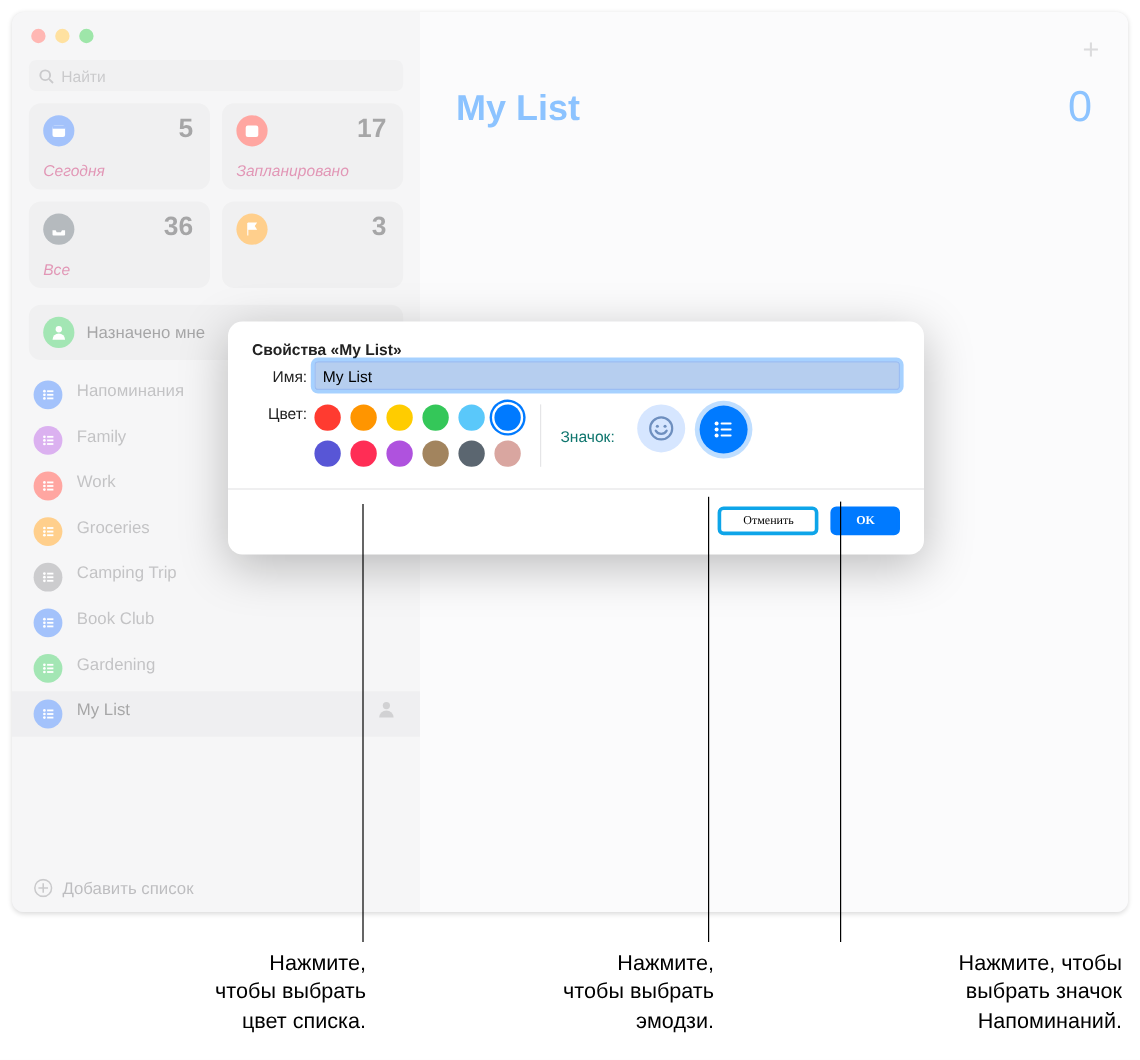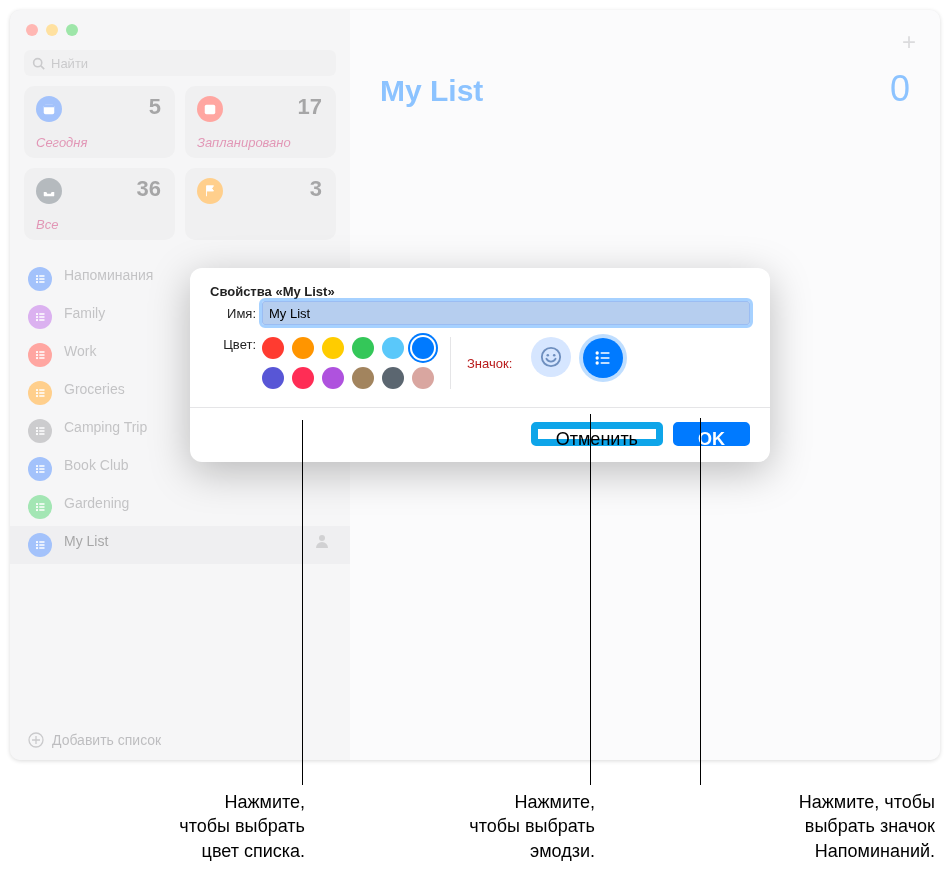--- a/index.html
+++ b/index.html
@@ -146,33 +146,33 @@
     padding:0 6px; font-size:13px;
     background:#b6ceef;
     color:#000;
   }
   .colors-icons { display:flex; align-items:flex-start; }
   .colors-col { display:flex; flex-direction:column; gap:8px; }
   .color-row { display:flex; gap:8px; }
   .swatch { width:22px; height:22px; border-radius:50%; cursor:pointer; }
   .swatch.ring { box-shadow: 0 0 0 2px #fff, 0 0 0 4px #007aff; }
   .vsep { width:1px; background:#e5e5e7; margin:0 16px; align-self:stretch; }
-  .icon-col label { font-size:13px; color:#b91c1c; }
+  .icon-col label { font-size:13px; color:#0f766e; }
   .icon-btn {
     width:40px; height:40px; border-radius:50%;
     display:inline-flex; align-items:center; justify-content:center;
     margin-left:8px; cursor:pointer;
   }
   .icon-emoji { background:#d6e6ff; color:#6e8fbf; font-size:22px; }
   .icon-list { background:#007aff; color:#fff; box-shadow:0 0 0 4px rgba(0,122,255,0.25); }
   .hr { height:1px; background:#e5e5e7; margin:18px -20px 14px -20px; }
   .btnrow { display:flex; justify-content:flex-end; gap:10px; }
   .btn {
-    height:24px; border-radius:5px; font-size:18px;
-    padding:0 18px; border:7px solid #0ea5e9; background:#fff; cursor:pointer;
+    height:24px; border-radius:5px; font-size:10px;
+    padding:0 18px; border:3px solid #0ea5e9; background:#fff; cursor:pointer;font-family:Liberation Serif, serif;
   }
   .btn.primary { background:#007aff; color:#fff; border-color:#007aff; font-weight:600; }
   
   .callout-line {
     position:absolute; width:1px; background:#000;
   }
   .callout {
     position:absolute; font-size:18px; color:#000; line-height:1.35; text-align:right;
   }
   svg { display:block; }
@@ -225,20 +225,29 @@
       </div>
       <div class="card">
         <div class="badge" style="background:#ff9500">
           <svg width="14" height="14" viewBox="0 0 16 16">
               <path d="M4 2v12M4 2h8l-2 3 2 3H4" fill="#fff" stroke="#fff"></path>
             </svg>
         </div>
         <div class="count">3</div>
         <div class="label"></div>
       </div>
+    </div>
+    <div class="assigned">
+      <div class="badge">
+        <svg width="14" height="14" viewBox="0 0 16 16">
+            <circle cx="8" cy="5" r="3" fill="#fff"></circle>
+            <path d="M2 15a6 6 0 0 1 12 0z" fill="#fff"></path>
+          </svg>
+      </div>
+      <span>Назначено мне</span>
     </div>
     <div class="lists" id="lists-container">
         <div class="list-row">
           <span class="dot" style="background: rgb(52, 120, 246);">
             <svg width="12" height="12" viewBox="0 0 16 16">
               <circle cx="4" cy="4" r="1.5" fill="#fff"></circle>
               <rect x="7" y="3" width="7" height="2" fill="#fff"></rect>
               <circle cx="4" cy="8" r="1.5" fill="#fff"></circle>
               <rect x="7" y="7" width="7" height="2" fill="#fff"></rect>
               <circle cx="4" cy="12" r="1.5" fill="#fff"></circle>

